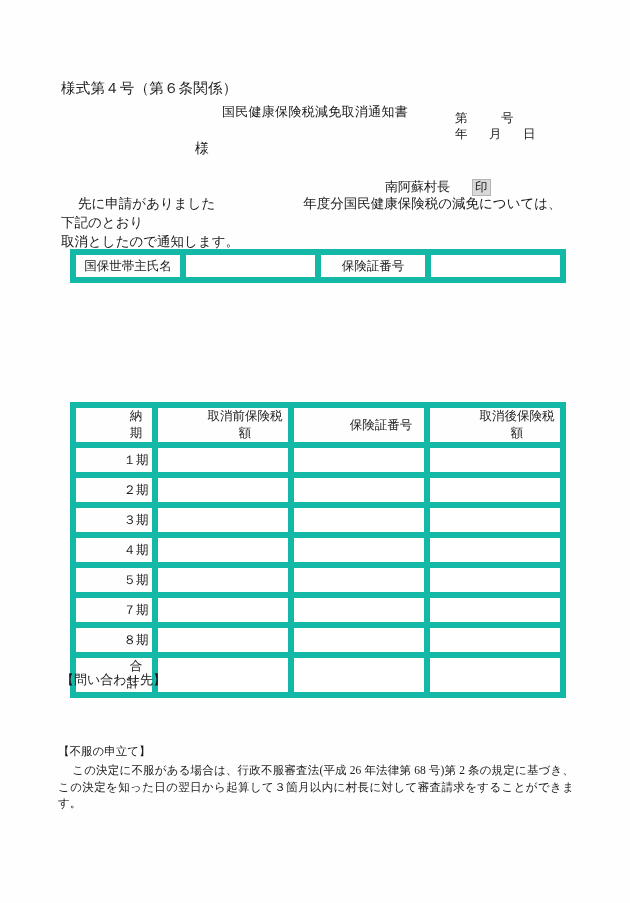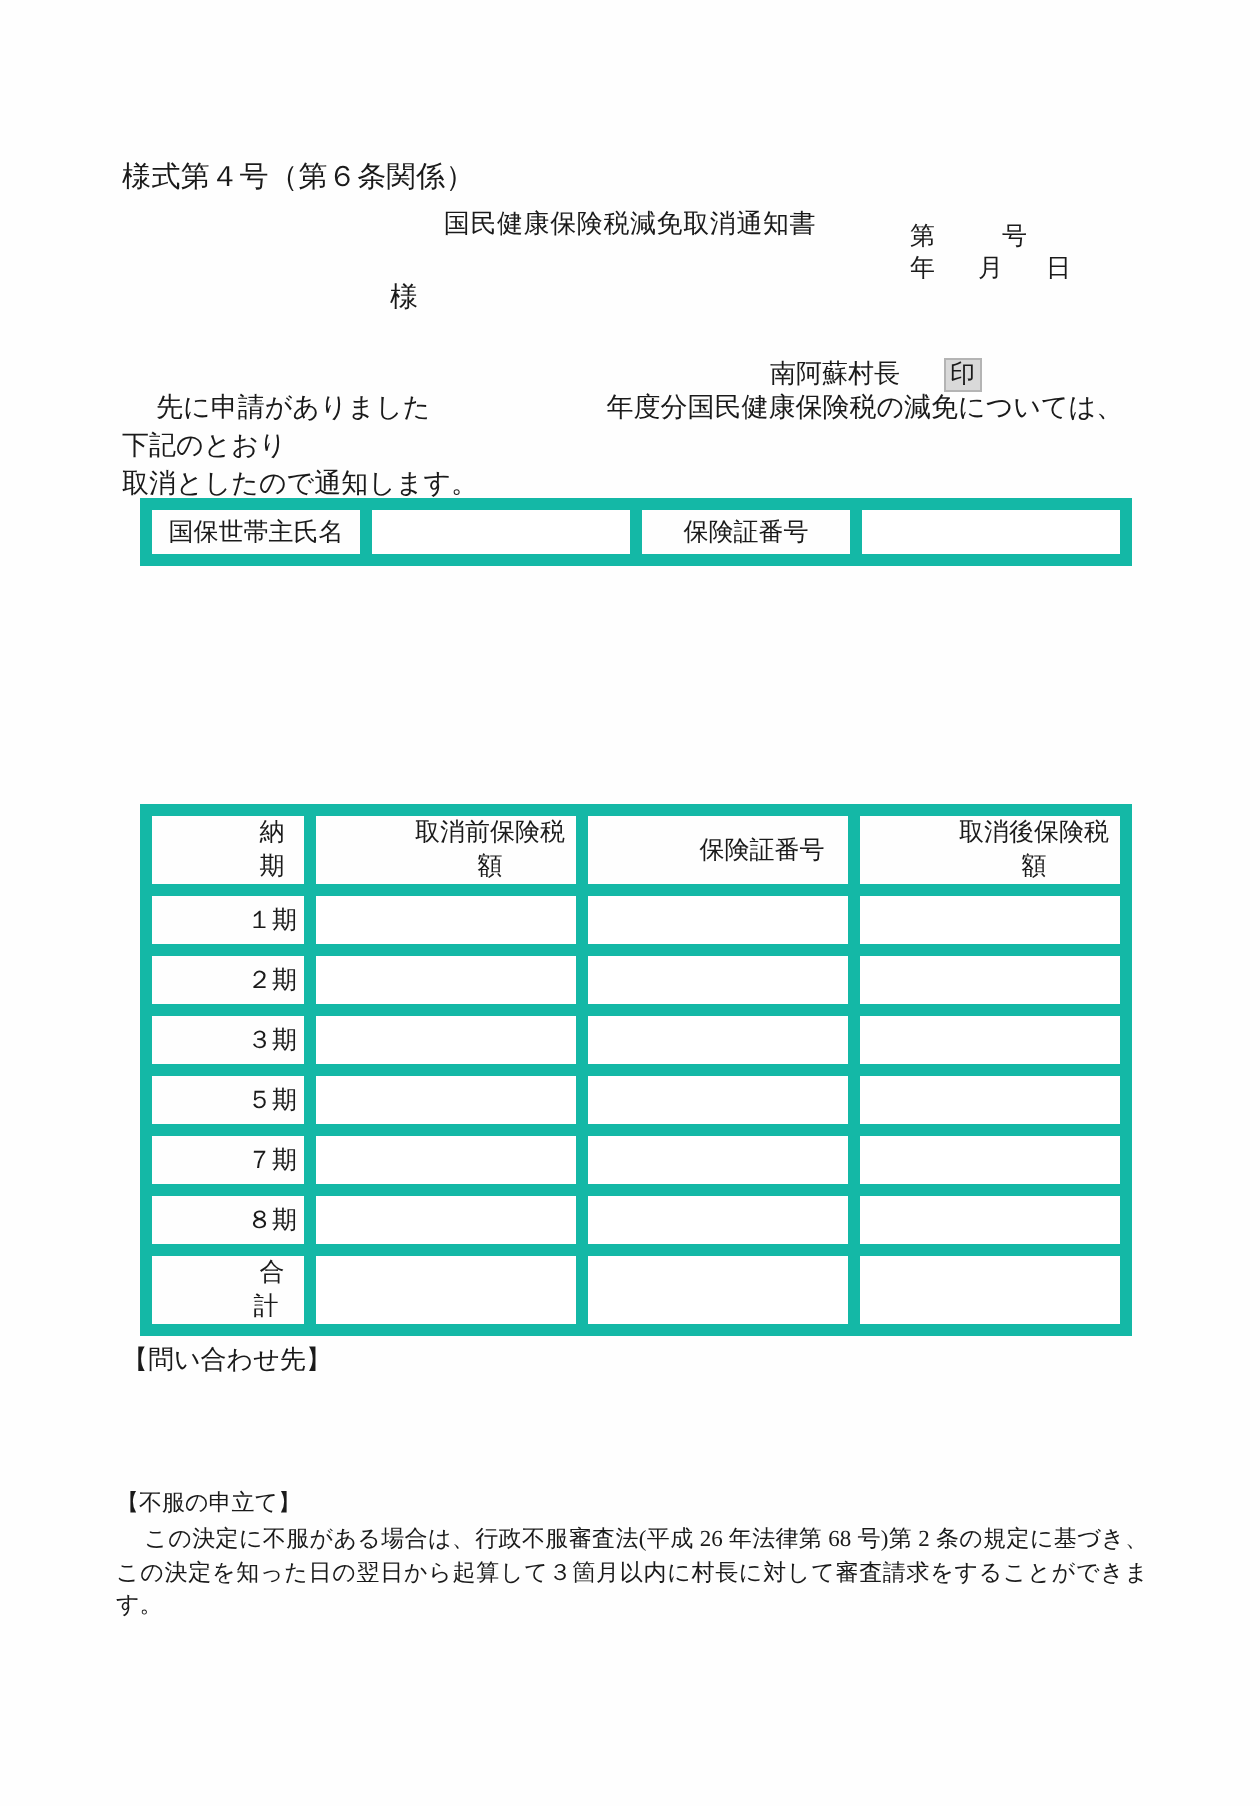--- a/index.html
+++ b/index.html
@@ -132,20 +132,26 @@
         <td class="blank"></td>
         <td class="blank"></td>
       </tr>
       <tr>
         <td class="term">３期</td>
         <td class="blank"></td>
         <td class="blank"></td>
         <td class="blank"></td>
       </tr>
       <tr>
+        <td class="term">４期</td>
+        <td class="blank"></td>
+        <td class="blank"></td>
+        <td class="blank"></td>
+      </tr>
+      <tr>
         <td class="term">５期</td>
         <td class="blank"></td>
         <td class="blank"></td>
         <td class="blank"></td>
       </tr>
       <tr>
         <td class="term">７期</td>
         <td class="blank"></td>
         <td class="blank"></td>
         <td class="blank"></td>

